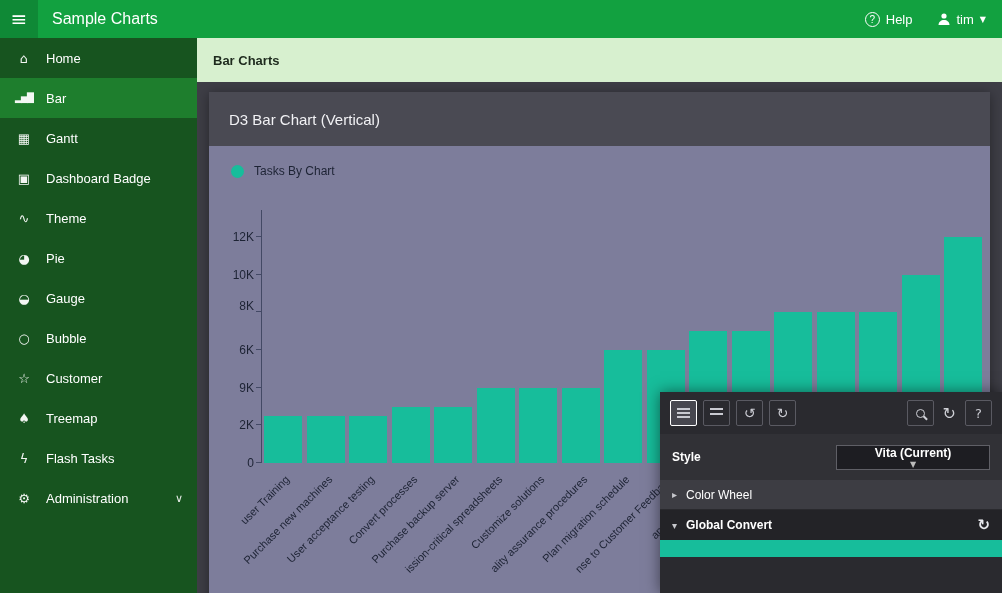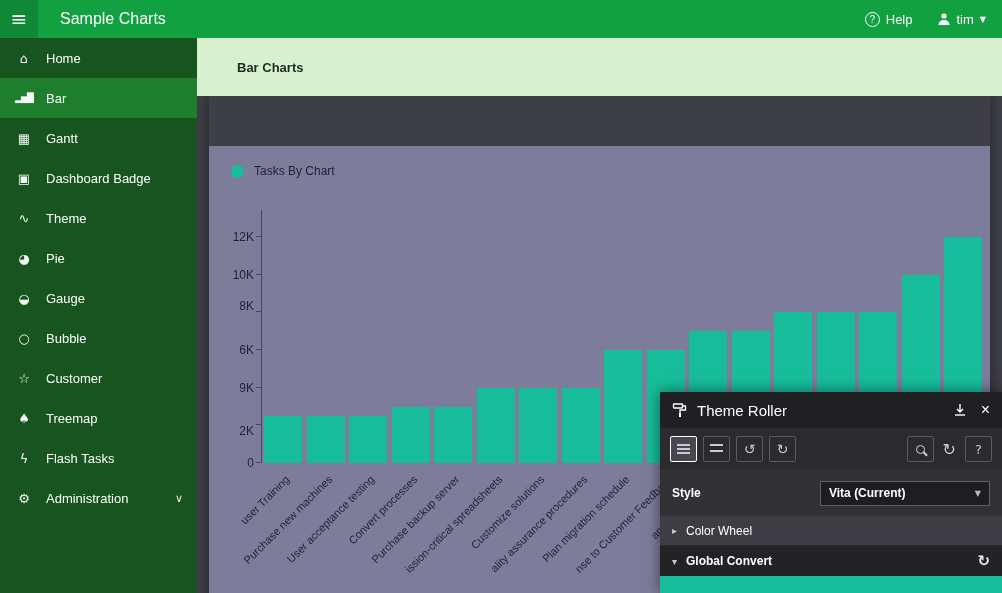--- a/index.html
+++ b/index.html
@@ -7,36 +7,36 @@
   body {
     position:relative;
     background:var(--content-bg,#3E3E46);
     font-family:"Liberation Sans",sans-serif;
   }
   .glyph { font-family:"DejaVu Sans",sans-serif; }
 
   
   .topbar{position:absolute;left:0;top:0;width:1002px;height:38px;background:var(--brand-green,#12A140);display:flex;align-items:center;color:#fff;z-index:30;}
   .hamburger{width:38px;height:38px;display:flex;align-items:center;justify-content:center;font-size:20px;background:rgba(0,0,0,.15);cursor:pointer;}
-  .app-title{font-size:16px;margin-left:22px;}
+  .app-title{font-size:16px;margin-left:14px;}
   .topbar-right{margin-left:auto;display:flex;align-items:center;gap:24px;padding-right:16px;font-size:13px;}
   .tb-btn{display:flex;align-items:center;gap:6px;cursor:pointer;}
   .qcircle{width:15px;height:15px;border:1px solid #fff;border-radius:50%;font-size:10px;display:flex;align-items:center;justify-content:center;}
   .caret-sm{font-size:8px;}
 
   
   .sidebar{position:absolute;left:0;top:38px;width:197px;bottom:0;background:var(--sidebar-green,#17541F);z-index:20;}
   .sb-item{height:40px;display:flex;align-items:center;color:#fff;font-size:13px;padding:0 14px;gap:12px;cursor:pointer;}
   .sb-item.selected{background:var(--selected-green,#1E7E2D);}
   .sb-icon{width:20px;text-align:center;font-size:13px;opacity:.95;font-family:"DejaVu Sans",sans-serif;flex:0 0 20px;}
   .icon-bar-chart-icon{font-size:9px;letter-spacing:-1px;}
   .sb-chevron{margin-left:auto;font-size:11px;opacity:.9;font-family:"DejaVu Sans",sans-serif;}
 
   
-  .breadcrumb-bar{position:absolute;left:197px;right:0;top:38px;height:58px;background:var(--breadcrumb-bg,#D7F0CF);display:flex;align-items:center;padding-left:40px;font-size:13px;font-weight:bold;color:#1e2b1e;z-index:10;}
+  .breadcrumb-bar{position:absolute;left:197px;right:0;top:38px;height:44px;background:var(--breadcrumb-bg,#D7F0CF);display:flex;align-items:center;padding-left:16px;font-size:13px;font-weight:bold;color:#1e2b1e;z-index:10;}
 
   
   .content{position:absolute;left:197px;right:0;top:80px;bottom:0;background:var(--content-bg,#3E3E46);overflow:hidden;}
   .panel{position:absolute;left:12px;top:12px;width:781px;height:640px;box-shadow:0 2px 12px rgba(0,0,0,.4);}
   .panel-header{height:54px;background:var(--panel-header-bg,#4A4A53);color:#f1f1f4;font-size:15px;display:flex;align-items:center;padding-left:20px;}
   .chart{position:absolute;left:0;top:54px;right:0;bottom:0;background:var(--chart-bg,#7D7D9B);overflow:hidden;}
   .legend{position:absolute;left:22px;top:18px;display:flex;align-items:center;gap:10px;font-size:12px;color:#1d2334;}
   .legend-dot{width:13px;height:13px;border-radius:50%;background:var(--bar-teal,#17BD9B);}
   .plot{position:absolute;left:52px;top:64px;width:722px;height:253px;border-left:1px solid #434965;}
   .bar{position:absolute;bottom:0;background:var(--bar-teal,#17BD9B);cursor:pointer;}
@@ -55,21 +55,21 @@
   .tbtn{width:27px;height:26px;border:1px solid #5A5A62;background:transparent;color:#C9CAD1;display:flex;align-items:center;justify-content:center;font-size:14px;border-radius:2px;cursor:pointer;font-family:"DejaVu Sans",sans-serif;}
   .tbtn.active{background:#47474F;border-color:#fff;}
   .lines{width:13px;height:11px;}
   .lines-d{background:repeating-linear-gradient(to bottom,#C9CAD1 0 2px,transparent 2px 3.8px);}
   .lines-s{background:repeating-linear-gradient(to bottom,#C9CAD1 0 2px,transparent 2px 5.5px);}
   .tr-spacer{flex:1;}
   .plain-ico{color:#CFD0D6;font-size:16px;cursor:pointer;font-family:"DejaVu Sans",sans-serif;margin:0 3px;}
   .mag{width:9px;height:9px;border:1.6px solid #cfd0d6;border-radius:50%;position:relative;}
   .mag::after{content:'';position:absolute;width:5px;height:1.6px;background:#cfd0d6;transform:rotate(45deg);right:-4px;bottom:-2px;}
   .tr-style{height:46px;background:#313136;display:flex;align-items:center;padding:0 12px;color:#fff;font-size:12px;font-weight:bold;}
-  .tr-select{margin-left:auto;width:170px;height:25px;background:#1D1D22;border:1px solid #5F5F66;display:flex;align-items:center;padding:0 8px;font-size:12px;font-weight:bold;color:#fff;justify-content:space-between;cursor:pointer;}
+  .tr-select{margin-left:auto;width:154px;height:25px;background:#1D1D22;border:1px solid #5F5F66;display:flex;align-items:center;padding:0 8px;font-size:12px;font-weight:bold;color:#fff;justify-content:space-between;cursor:pointer;flex-direction:column;}
   .sel-caret{font-size:8px;color:#bbb;}
   .tr-row{display:flex;align-items:center;color:#fff;font-size:12px;padding:0 12px;gap:9px;cursor:pointer;}
   .row-cw{height:30px;background:#3D3D43;border-bottom:1px solid #2a2a2e;}
   .row-gc{height:30px;background:#232327;font-weight:bold;}
   .arr{font-size:10px;color:#c6c7cc;font-family:"DejaVu Sans",sans-serif;}
   .row-refresh{margin-left:auto;font-size:15px;color:#e8e9ee;font-family:"DejaVu Sans",sans-serif;cursor:pointer;}
   .tr-swatch{height:17px;background:var(--bar-teal,#17BD9B);cursor:pointer;}
 </style>
 </head>
 <body>
@@ -144,29 +144,30 @@
       <span class="sb-icon icon-gear-icon">⚙</span>
       <span>Administration</span>
       <span class="sb-chevron">∨</span>
     </div>
   </div>
 
 <div class="breadcrumb-bar">Bar Charts</div>
 
 <div class="content">
   <div class="panel">
+    <div class="panel-header">D3 Bar Chart (Vertical)</div>
     <div class="chart">
       <div class="legend">
         <span class="legend-dot"></span>
         <span>Tasks By Chart</span>
       </div>
       <div class="plot" id="plot">
           <div class="ytick" style="bottom: -8px;">0</div>
           <div class="ymark" style="bottom: 0px;"></div>
-          <div class="ytick" style="bottom: 24px;">2K</div>
+          <div class="ytick" style="bottom: 30px;">2K</div>
           <div class="ymark" style="bottom: 37.6667px;"></div>
           <div class="ytick" style="bottom: 67.3333px;">9K</div>
           <div class="ymark" style="bottom: 75.3333px;"></div>
           <div class="ytick" style="bottom: 105px;">6K</div>
           <div class="ymark" style="bottom: 113px;"></div>
           <div class="ytick" style="bottom: 149px;">8K</div>
           <div class="ymark" style="bottom: 150.667px;"></div>
           <div class="ytick" style="bottom: 180.333px;">10K</div>
           <div class="ymark" style="bottom: 188.333px;"></div>
           <div class="ytick" style="bottom: 218px;">12K</div>
@@ -199,39 +200,20 @@
           <div class="bar" style="left: 554.5px; width: 38px; height: 150.667px; background: rgb(23, 189, 155);"></div>
           <div class="bar" style="left: 597px; width: 38px; height: 150.667px; background: rgb(23, 189, 155);"></div>
           <div class="bar" style="left: 639.5px; width: 38px; height: 188.333px; background: rgb(23, 189, 155);"></div>
           <div class="bar" style="left: 682px; width: 38px; height: 226px; background: rgb(23, 189, 155);"></div>
         </div>
     </div>
   </div>
 </div>
 
 <div class="troller">
-  <div class="tr-header">
-    <span style="display:flex;">
-      <svg width="16" height="16" viewBox="0 0 16 16" fill="none" stroke="#fff" stroke-width="1.3">
-          <rect x="1.5" y="2" width="9" height="4" rx="0.5"></rect>
-          <path d="M10.5 4h3v4H8v3"></path>
-          <rect x="7" y="11" width="2" height="4" fill="#fff" stroke="none"></rect>
-        </svg>
-    </span>
-    <span class="tr-title">Theme Roller</span>
-    <span class="tr-actions">
-      <span class="tr-dl">
-        <svg width="14" height="14" viewBox="0 0 14 14" stroke="#fff" fill="none" stroke-width="1.4">
-            <path d="M7 1v8M4 6l3 3 3-3"></path>
-            <path d="M2 12h10"></path>
-          </svg>
-      </span>
-      <span class="tr-close">×</span>
-    </span>
-  </div>
   <div class="tr-toolbar">
     <button class="tbtn active">
         <span class="lines lines-d"></span>
       </button>
     <button class="tbtn">
         <span class="lines lines-s"></span>
       </button>
     <button class="tbtn">
         <span>↺</span>
       </button>

